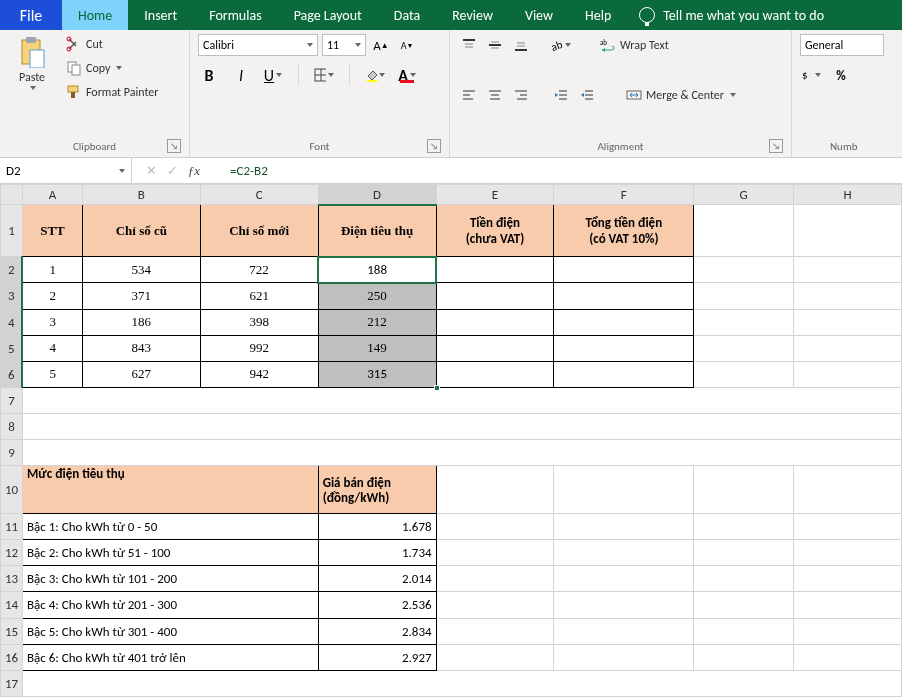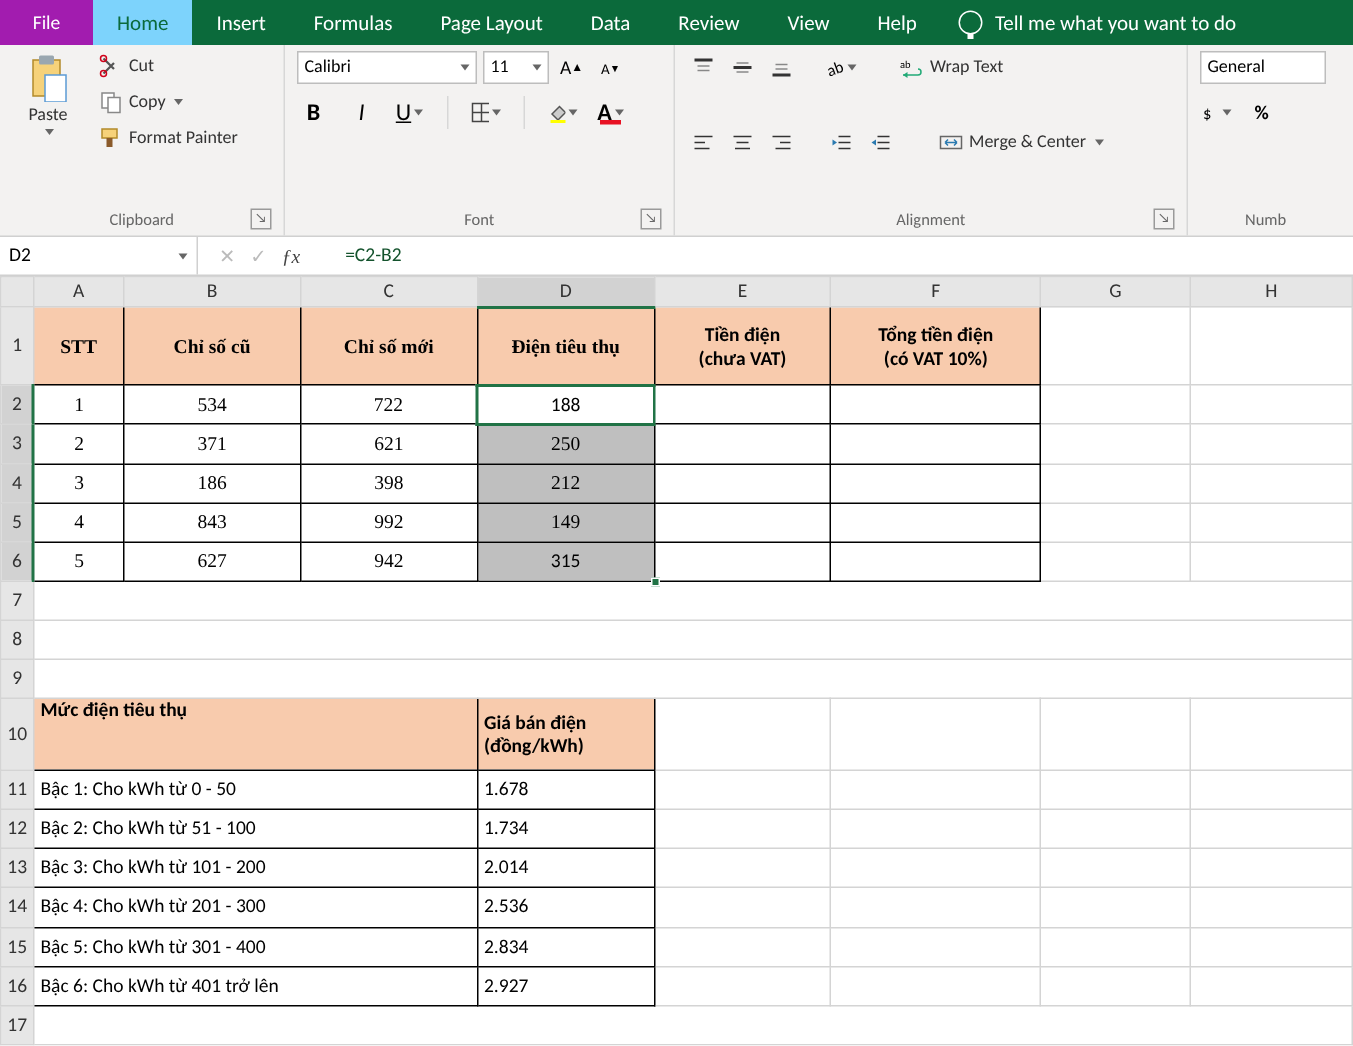--- a/index.html
+++ b/index.html
@@ -1,20 +1,20 @@
 <!DOCTYPE html>
 <html><head>
 <meta charset="utf-8">
 <style>
   * { box-sizing: border-box; margin: 0; padding: 0; font-family: "Segoe UI", Calibri, sans-serif; }
   body { background: #fff; width: 902px; height: 697px; overflow: hidden; }
 
   
   .tabbar { display:flex; align-items:stretch; background:#0b6a3b; height:30px; color:#fff; }
-  .tabbar .filetab { background:#a21caf; width:62px; display:flex; align-items:center; justify-content:center; font-size:13px; }
+  .tabbar .filetab { background:#1d4ed8; width:62px; display:flex; align-items:center; justify-content:center; font-size:16px; }
   .tabbar .tab { padding:0 16px; display:flex; align-items:center; font-size:14px; cursor:pointer; }
   .tabbar .tab.active { background:#7dd3fc; color:#0b6a3b; }
   .tabbar .tell { display:flex; align-items:center; gap:8px; padding-left:12px; font-size:14px; }
   .bulb { width:16px; height:16px; border:1.5px solid #fff; border-radius:50%; position:relative;}
   .bulb:after { content:""; position:absolute; bottom:-4px; left:5px; width:4px; height:4px; background:#fff;}
 
   
   .ribbon { background:#f3f2f1; border-bottom:1px solid #d0d0d0; height:128px; display:flex; }
   .group { border-right:1px solid #d7d7d7; padding:4px 8px 2px 8px; display:flex; flex-direction:column; position:relative;}
   .group-label { text-align:center; font-size:11px; color:#666; padding:2px 0 2px 0; border-top:0; position:relative;}
@@ -43,21 +43,21 @@
   table.sheet thead th.active { background:#d2d2d2; border-bottom:2px solid #217346;}
   table.sheet tbody th { background:#e6e6e6; font-weight:normal; color:#333; width:22px; text-align:center;}
   table.sheet tbody th.activeRow { background:#d2d2d2; border-right:2px solid #217346;}
   table.sheet td { height:22px; padding:0 4px; background:#fff;}
   .corner { width:22px; background:#e6e6e6; border:1px solid #d4d4d4;}
   
   .hdr { background:#f8cbad !important; font-weight:bold; text-align:center; border:1px solid #000 !important; font-family:"Times New Roman",serif; font-size:14px;}
   .hdr2 { background:#f8cbad !important; font-weight:bold; border:1px solid #000 !important; font-family:Calibri; font-size:13px; padding-left:4px;}
   .bord { border:1px solid #000 !important; text-align:center; font-family:"Times New Roman", serif; font-size:14px;}
   .bordL { border:1px solid #000 !important; text-align:left; font-family:Calibri; font-size:13px; padding-left:4px;}
-  .bordR { border:1px solid #000 !important; font-family:Calibri; font-size:13px; padding-right:4px;}
+  .bordR { border:1px solid #000 !important; text-align:right; font-family:Calibri; font-size:13px; padding-right:4px;}
   .selcell { background:#bfbfbf !important; }
   .activecell { border:2px solid #217346 !important; position:relative; background:#fff !important;}
   .fillhandle { position:absolute; right:-4px; bottom:-4px; width:6px;height:6px; background:#217346; border:1px solid #fff;}
 </style>
 </head>
 <body>
 
 <div class="tabbar">
   <div class="filetab">File</div>
   <div class="tab active">Home</div>

